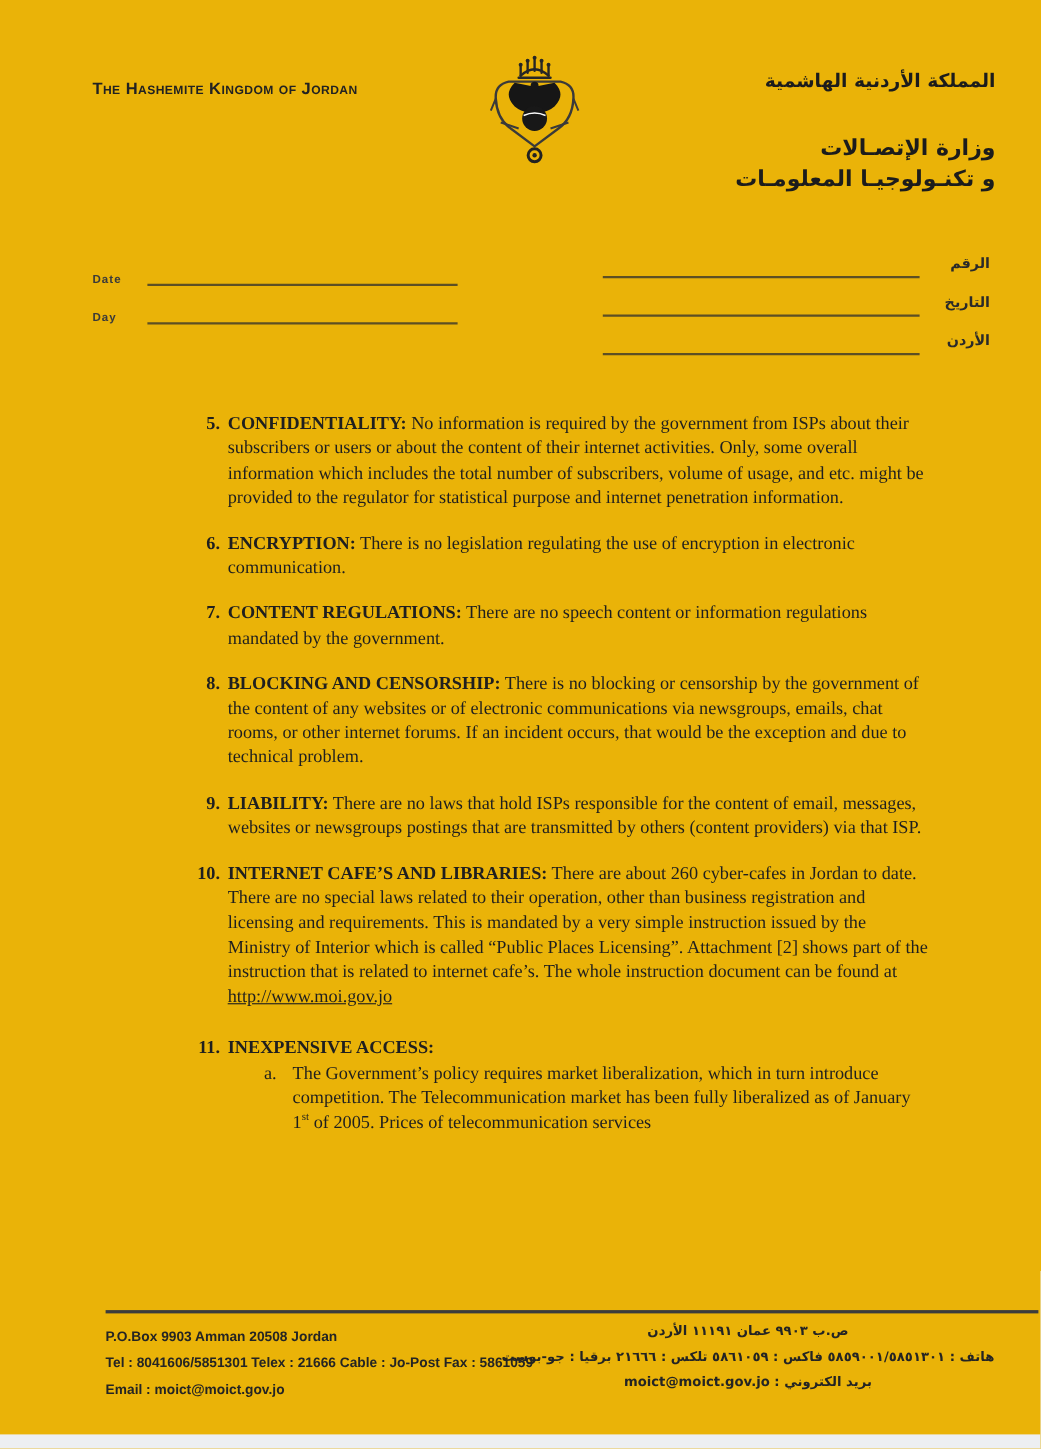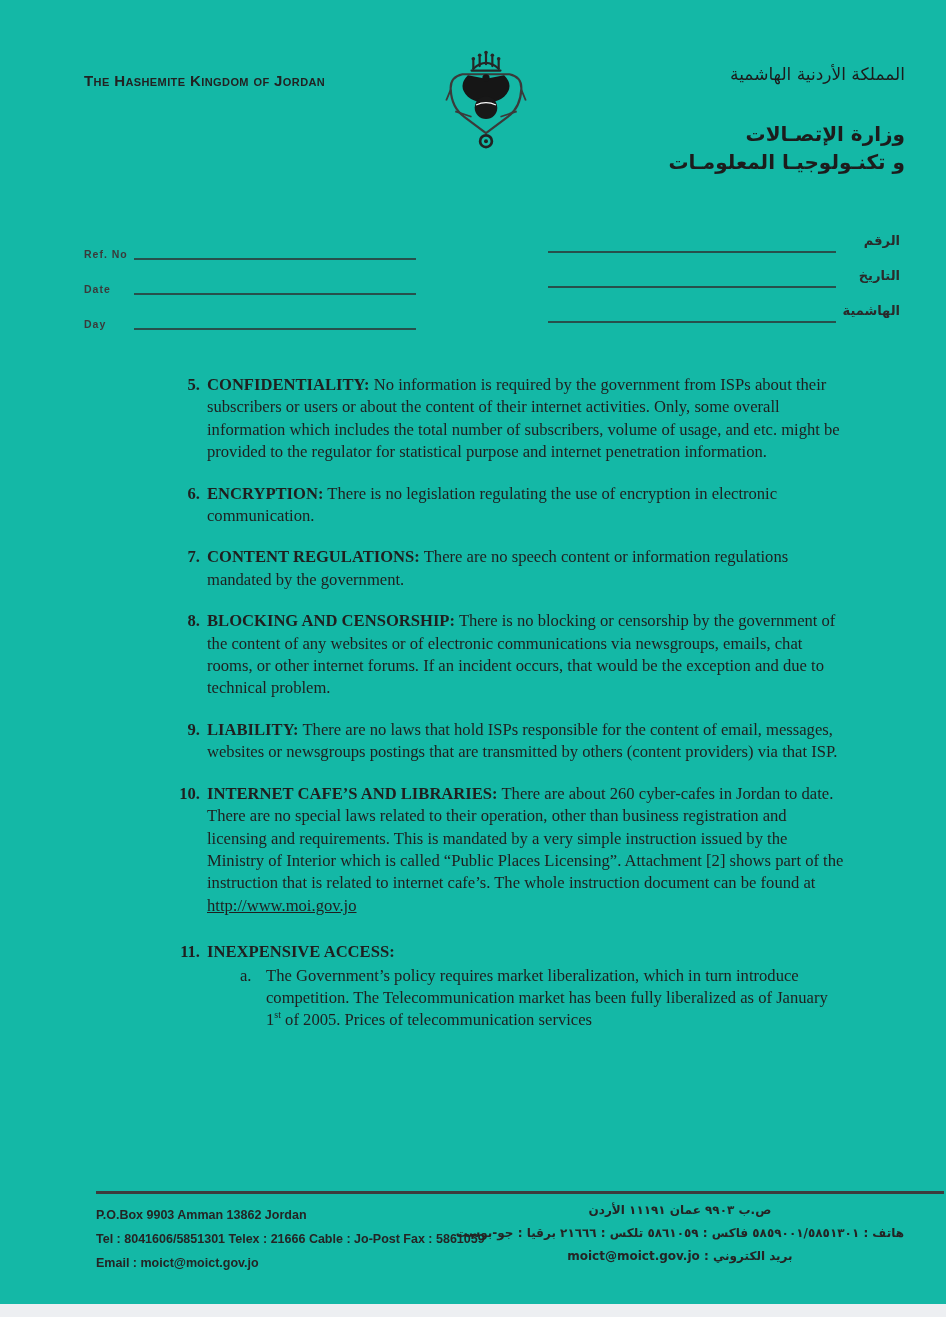--- a/index.html
+++ b/index.html
@@ -1,37 +1,37 @@
 <!DOCTYPE html>
 <html><head>
 <meta charset="utf-8">
 <style>
   * { margin:0; padding:0; box-sizing:border-box; }
   html,body { background:#e9e9e9; }
   .page{
     position:relative;
     width:946px; height:1317px;
     margin:0 auto;
-    background:#14b8a6;
+    background:#eab308;
     color:#1f1f1f;
     font-family:"Liberation Serif","DejaVu Serif",serif;
     overflow:hidden;
   }
 
   
   .hdr-en{ position:absolute; left:84px; top:72px; font-family:"Liberation Sans","DejaVu Sans",sans-serif; }
   .hdr-en .kingdom{
     font-variant:small-caps; font-weight:700; font-size:15px; letter-spacing:.4px; color:#222;
   }
   .hdr-en .ministry{ margin-top:44px; font-variant:small-caps; font-weight:700; font-size:15px; letter-spacing:.4px; color:#222; line-height:22px; }
 
   .hdr-crest{ position:absolute; left:440px; top:48px; width:92px; height:114px; }
 
   .hdr-ar{ position:absolute; right:41px; top:64px; text-align:right; direction:rtl; font-family:"DejaVu Sans","Liberation Sans",sans-serif; }
-  .hdr-ar .kingdom-ar{ font-size:17px; font-weight:400; color:#1c1c1c; }
+  .hdr-ar .kingdom-ar{ font-size:17px; font-weight:700; color:#1c1c1c; }
   .hdr-ar .ministry-ar{ margin-top:36px; font-size:20px; font-weight:700; color:#1c1c1c; line-height:28px; }
 
   
   .ref-left{ position:absolute; left:84px; top:240px; width:332px; font-family:"Liberation Sans","DejaVu Sans",sans-serif; }
   .ref-left .row{ display:flex; align-items:flex-end; height:20px; margin-bottom:15px; }
   .ref-left .lbl{ width:50px; font-size:10.5px; letter-spacing:1px; color:#3a3a3a; font-weight:600; }
   .scan-line{ flex:1; border-bottom:2px solid rgba(45,45,45,.75); }
 
   .ref-right{ position:absolute; left:548px; top:233px; width:352px; font-family:"DejaVu Sans","Liberation Sans",sans-serif; }
   .ref-right .row{ display:flex; height:20px; margin-bottom:15px; }
@@ -103,45 +103,41 @@
   <div class="hdr-ar">
     <div class="kingdom-ar">المملكة الأردنية الهاشمية</div>
     <div class="ministry-ar">
       <div>وزارة الإتصـالات</div>
       <div>و تكنـولوجيـا المعلومـات</div>
     </div>
   </div>
 
   <div class="ref-left">
     <div class="row">
-      <span class="lbl">Ref. No</span>
-      <span class="scan-line"></span>
-    </div>
-    <div class="row">
       <span class="lbl">Date</span>
       <span class="scan-line"></span>
     </div>
     <div class="row">
       <span class="lbl">Day</span>
       <span class="scan-line"></span>
     </div>
   </div>
 
   <div class="ref-right">
     <div class="row">
       <span class="scan-line"></span>
       <span class="lbl">الرقم</span>
     </div>
     <div class="row">
       <span class="scan-line"></span>
       <span class="lbl">التاريخ</span>
     </div>
     <div class="row">
       <span class="scan-line"></span>
-      <span class="lbl">الهاشمية</span>
+      <span class="lbl">الأردن</span>
     </div>
   </div>
 
   <div class="body-block">
 
     <div class="item">
       <span class="num">5.</span>
       <p class="txt"><b>CONFIDENTIALITY:</b>
         <span>No information is required by the government from ISPs about their subscribers or users or about the content of their internet activities. Only, some overall information which includes the total number of subscribers, volume of usage, and etc. might be provided to the regulator for statistical purpose and internet penetration information.</span></p>
     </div>
@@ -185,21 +181,21 @@
           <p class="sub-text"><span>The Government’s policy requires market liberalization, which in turn introduce competition. The Telecommunication market has been fully liberalized as of January 1</span><sup>st</sup><span> of 2005. Prices of telecommunication services</span></p>
         </div>
       </div>
     </div>
 
   </div>
 
   <div class="footer-line"></div>
 
   <div class="footer-en">
-    <div>P.O.Box 9903 Amman 13862 Jordan</div>
+    <div>P.O.Box 9903 Amman 20508 Jordan</div>
     <div>Tel : 8041606/5851301   Telex : 21666   Cable : Jo-Post   Fax : 5861059</div>
     <div>Email : moict@moict.gov.jo</div>
   </div>
 
   <div class="footer-ar">
     <div>ص.ب ٩٩٠٣ عمان ١١١٩١ الأردن</div>
     <div>هاتف : ٥٨٥٩٠٠١/٥٨٥١٣٠١ فاكس : ٥٨٦١٠٥٩ تلكس : ٢١٦٦٦ برقيا : جو-بوست</div>
     <div>بريد الكتروني : moict@moict.gov.jo</div>
   </div>
 

